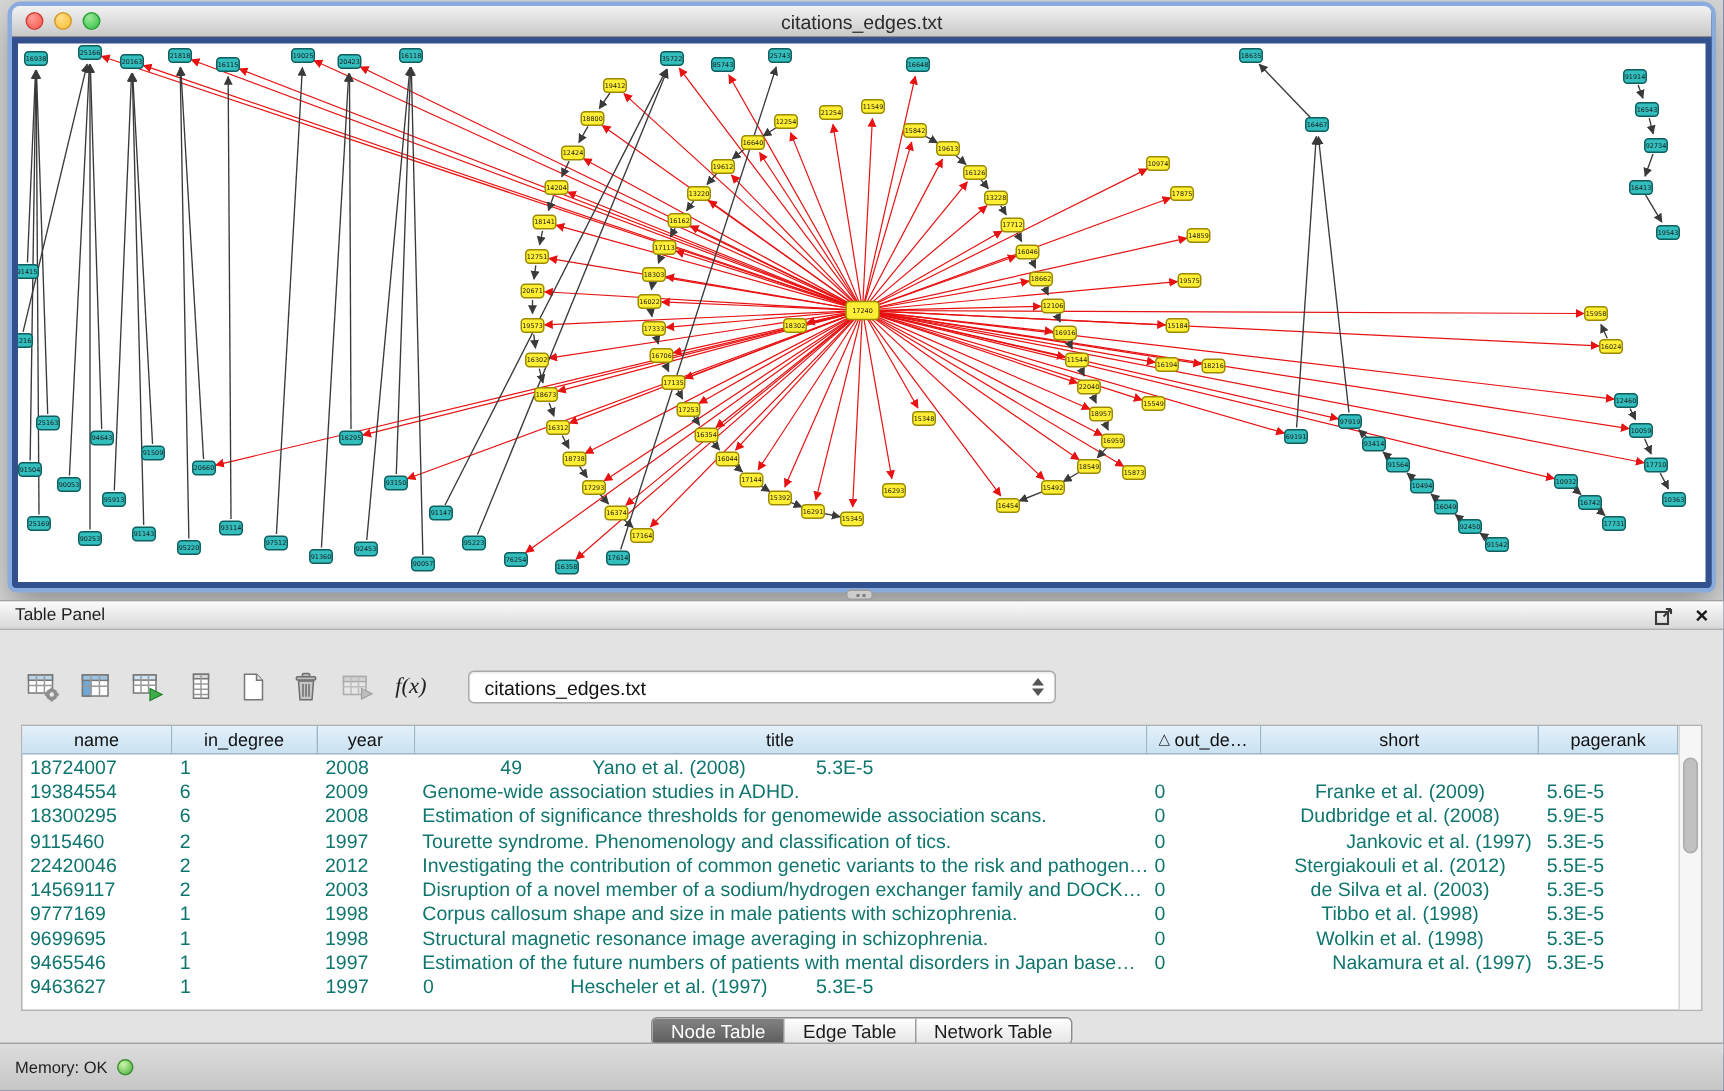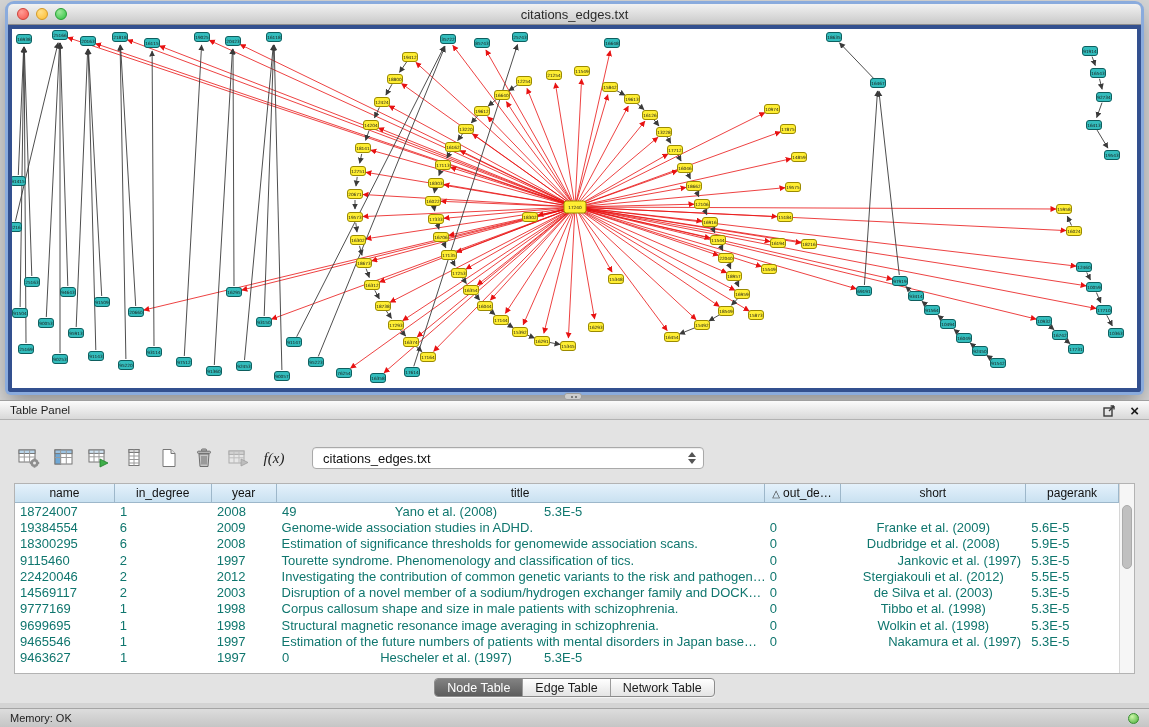--- a/index.html
+++ b/index.html
@@ -94,23 +94,23 @@
   .vthumb { position:absolute; left:2px; top:21px; width:10px; height:64px; border-radius:5px; background:#c0c0c0; border:1px solid #ababab; }
 
   .tabs { position:absolute; left:0; right:0; top:277px; display:flex; justify-content:center; }
   .seg { display:flex; border:1px solid #8c8c8c; border-radius:4px; overflow:hidden; height:19px; background:linear-gradient(#ffffff,#e4e4e4); box-shadow:0 1px 1px rgba(255,255,255,.7); }
   .seg .tab { font-size:12.5px; padding:0 12px; display:flex; align-items:center; border-left:1px solid #9b9b9b; color:#1c1c1c; background:transparent; }
   .seg .tab:first-child { border-left:none; }
   .seg .tab.active { background:linear-gradient(#828282,#5d5d5d); color:#fff; }
 
   
   .statusbar {
-    position:absolute; left:0; bottom:0; width:1149px; height:19px;
+    position:absolute; left:0; bottom:0; width:1149px; height:32px;
     background:linear-gradient(#dddddd,#c5c5c5); border-top:1px solid #a5a5a5;
-    display:flex; align-items:center; justify-content:space-between; gap:6px; padding:0 10px;
+    display:flex; align-items:center; justify-content:flex-start; gap:6px; padding:0 10px;
   }
   .mem { font-size:11px; color:#222; }
   .dot { width:11px; height:11px; border-radius:50%; background:radial-gradient(circle at 35% 30%, #cdf7a8, #49ae3c); border:1px solid #3a8f31; }
 </style>
 </head>
 <body>
 
 <div class="window">
   <div class="titlebar">
     <div class="lights">
@@ -915,21 +915,21 @@
         </div>
         <div class="th" style="width: 93px;">
           <span>pagerank</span>
         </div>
       </div>
     <div class="tbody" id="tbody">
         <div class="tr">
           <div class="td" style="width: 100px; text-align: left;">18724007</div>
           <div class="td" style="width: 97px; text-align: left;">1</div>
           <div class="td" style="width: 65px; text-align: left;">2008</div>
-          <div class="td" style="width: 76px; text-align: left;">49</div>
+          <div class="td" style="width: 76px; text-align: right;">49</div>
           <div class="td" style="width: 186px; text-align: center;">Yano et al. (2008)</div>
           <div class="td" style="width: 93px; text-align: left;">5.3E-5</div>
         </div>
         <div class="tr">
           <div class="td" style="width: 100px; text-align: left;">19384554</div>
           <div class="td" style="width: 97px; text-align: left;">6</div>
           <div class="td" style="width: 65px; text-align: left;">2009</div>
           <div class="td" style="width: 489px; text-align: left;">Genome-wide association studies in ADHD.</div>
           <div class="td" style="width: 76px; text-align: left;">0</div>
           <div class="td" style="width: 186px; text-align: center;">Franke et al. (2009)</div>

